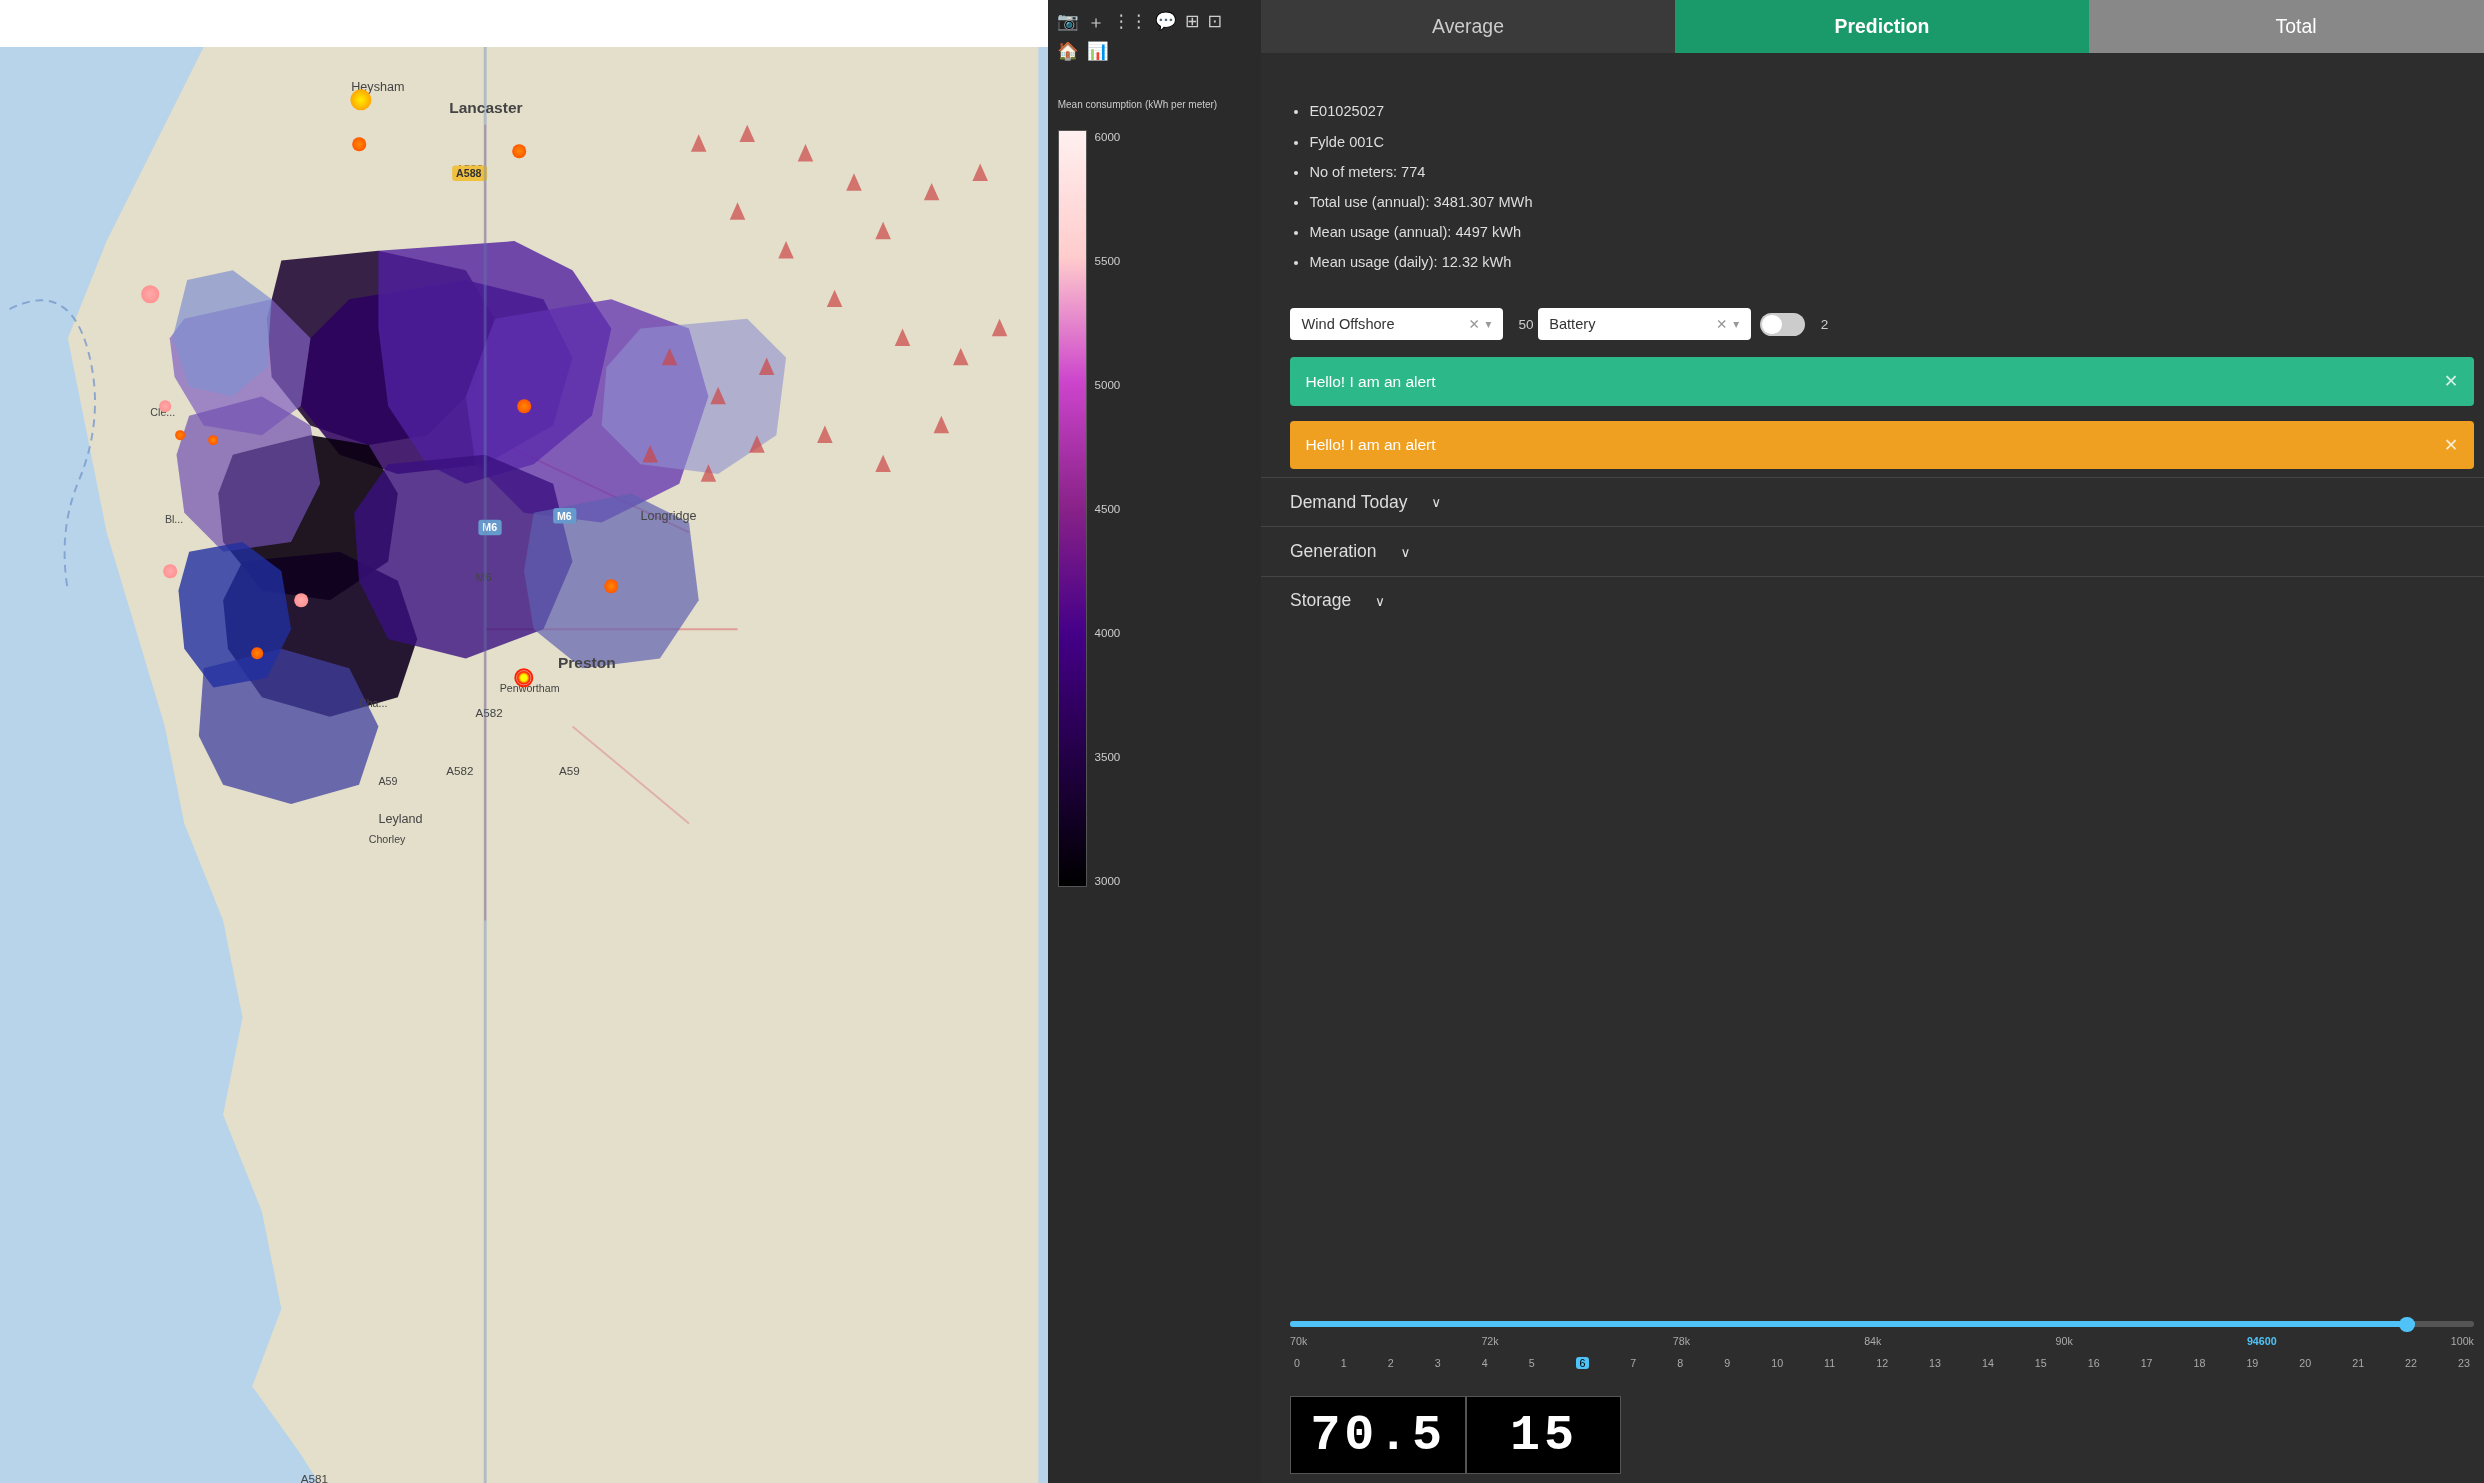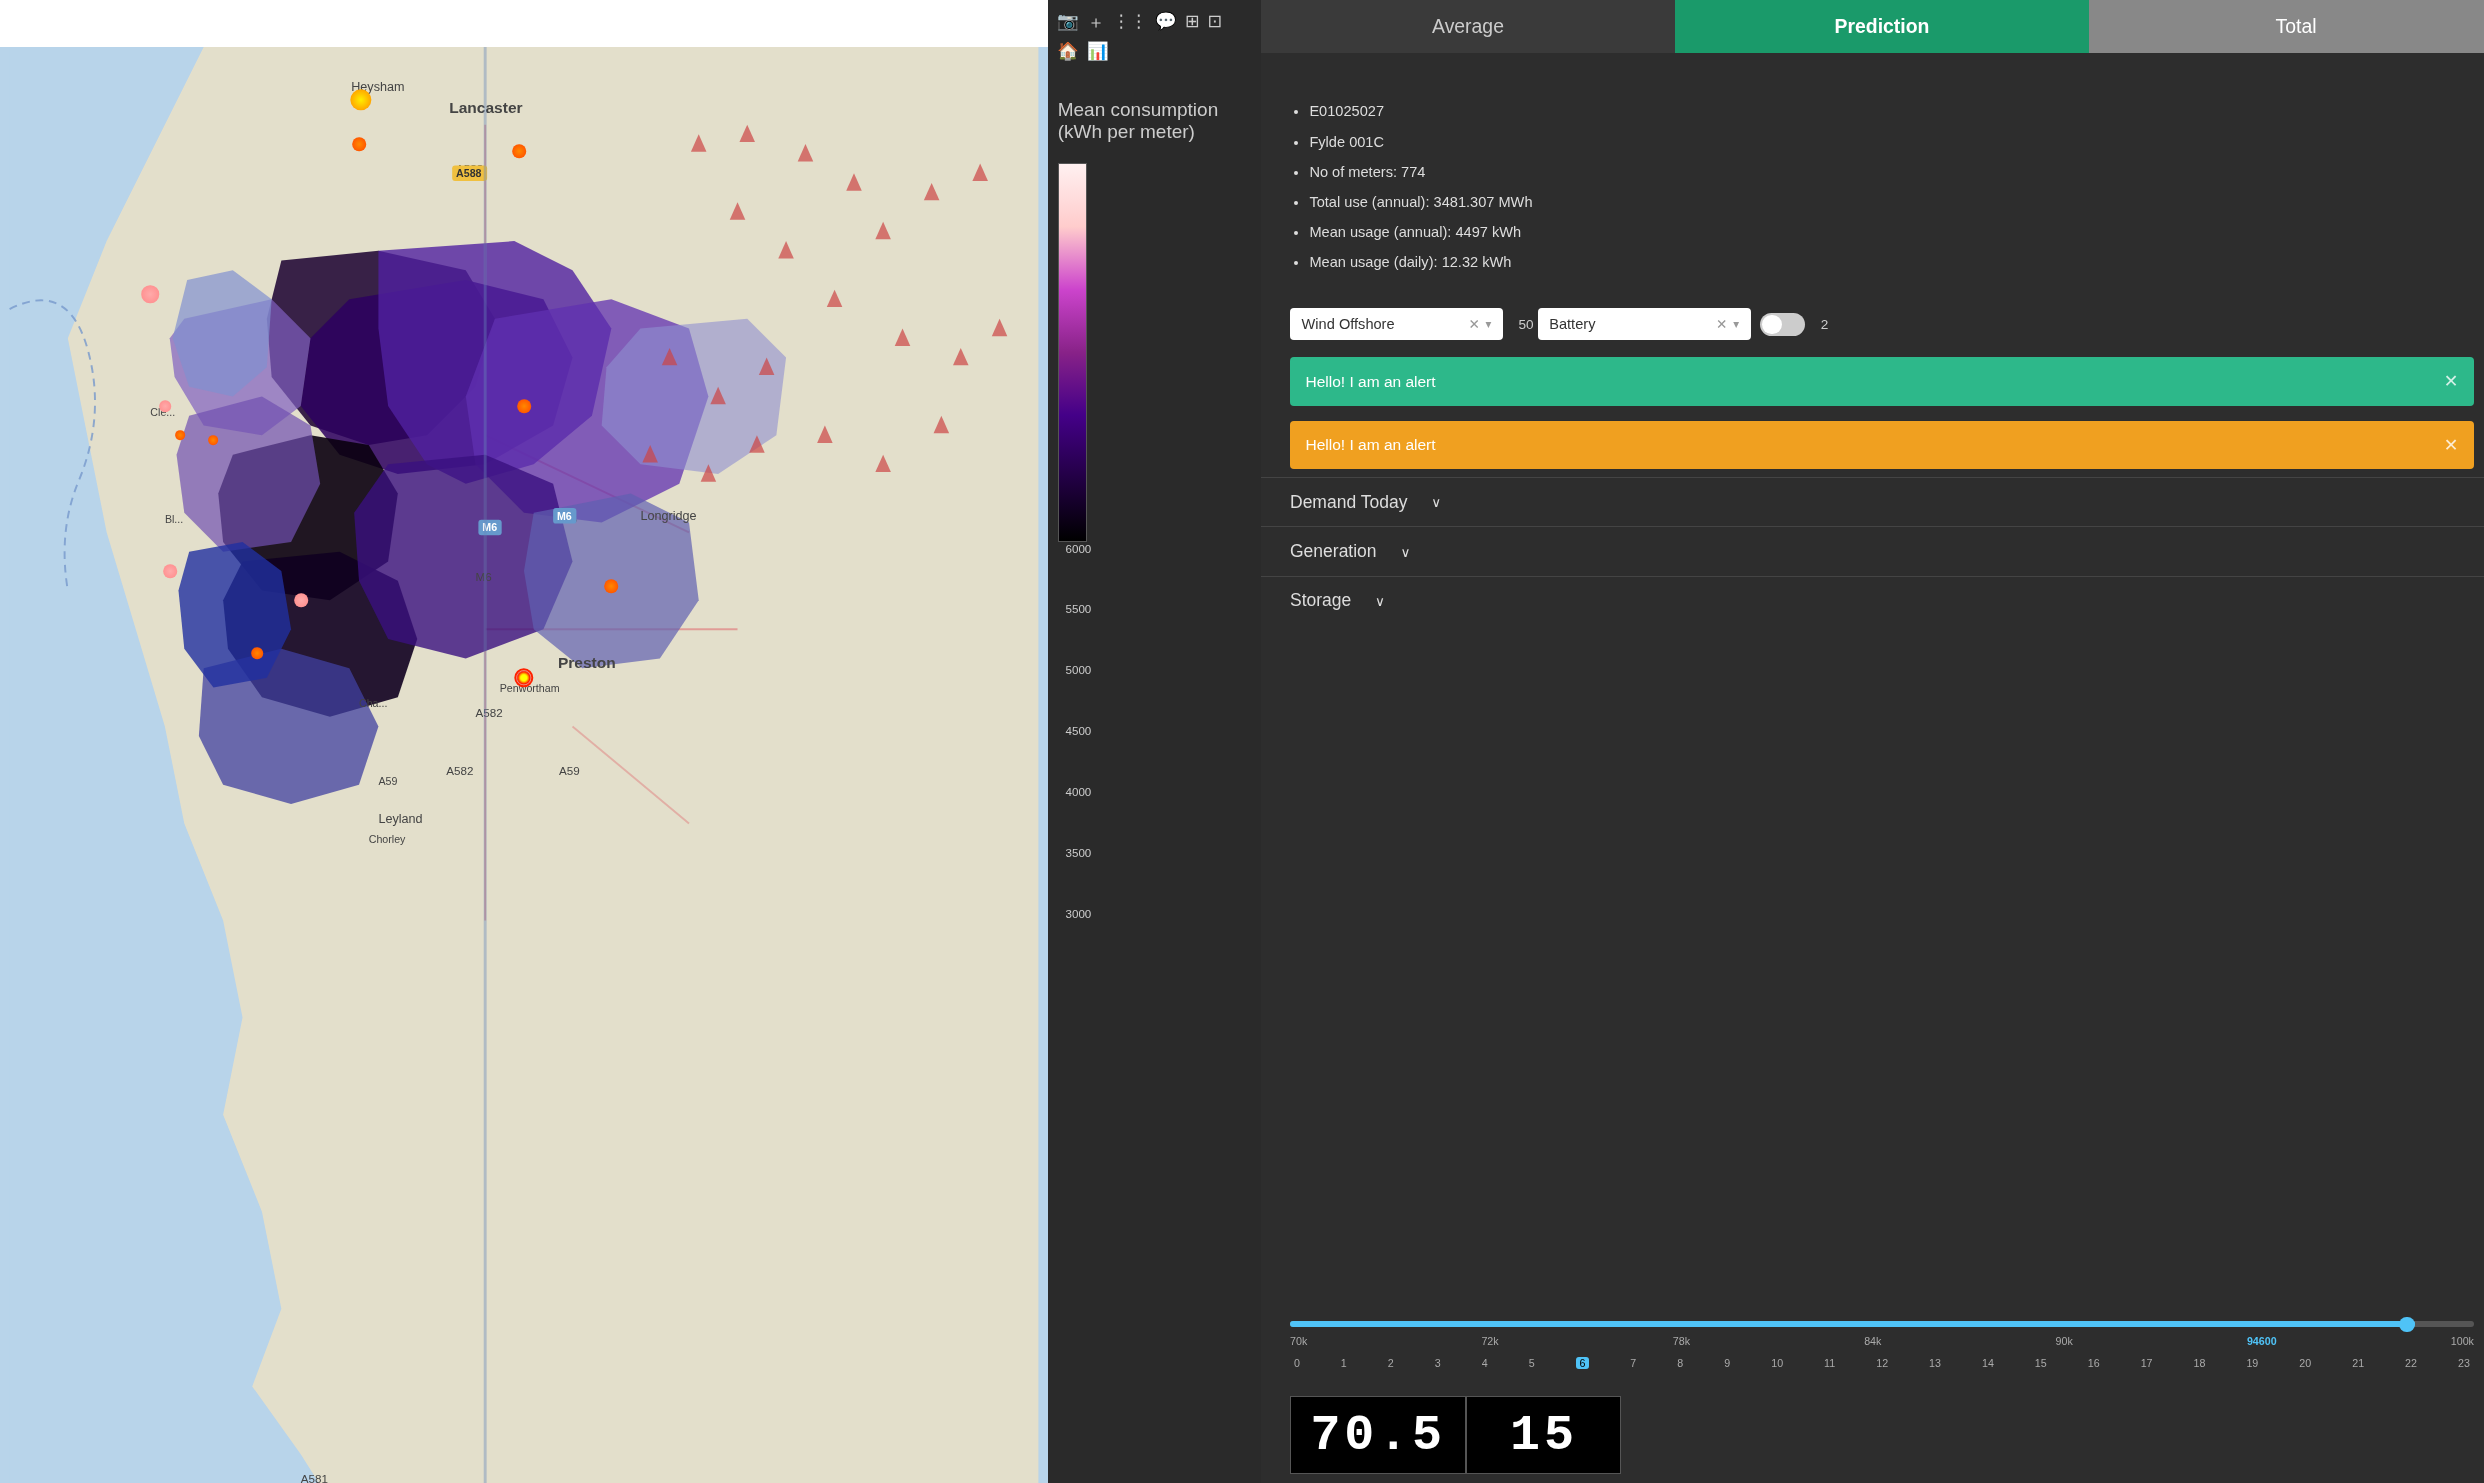--- a/index.html
+++ b/index.html
@@ -23,28 +23,28 @@
       position: relative;
       flex-shrink: 0;
       display: flex;
       flex-direction: column;
       align-items: flex-start;
       padding: 9.7px 0 9.7px 9.7px;
     }
 
     #legend-title {
       color: #ccc;
-      font-size: 19px;
+      font-size: 10px;
       margin-bottom: 9.7px;
       margin-top: 29px;
     }
 
     #colorbar-container {
       display: flex;
-      flex-direction: column;
+      flex-direction: row;
       align-items: stretch;
       height: 757px;
       margin-top: 9.7px;
     }
 
     #colorbar {
       width: 29px;
       height: 757px;
       background: linear-gradient(to bottom, #fff0f0, #ffcccc, #cc44cc, #882288, #440088, #220044, #000000);
       border: 1px solid #555;

